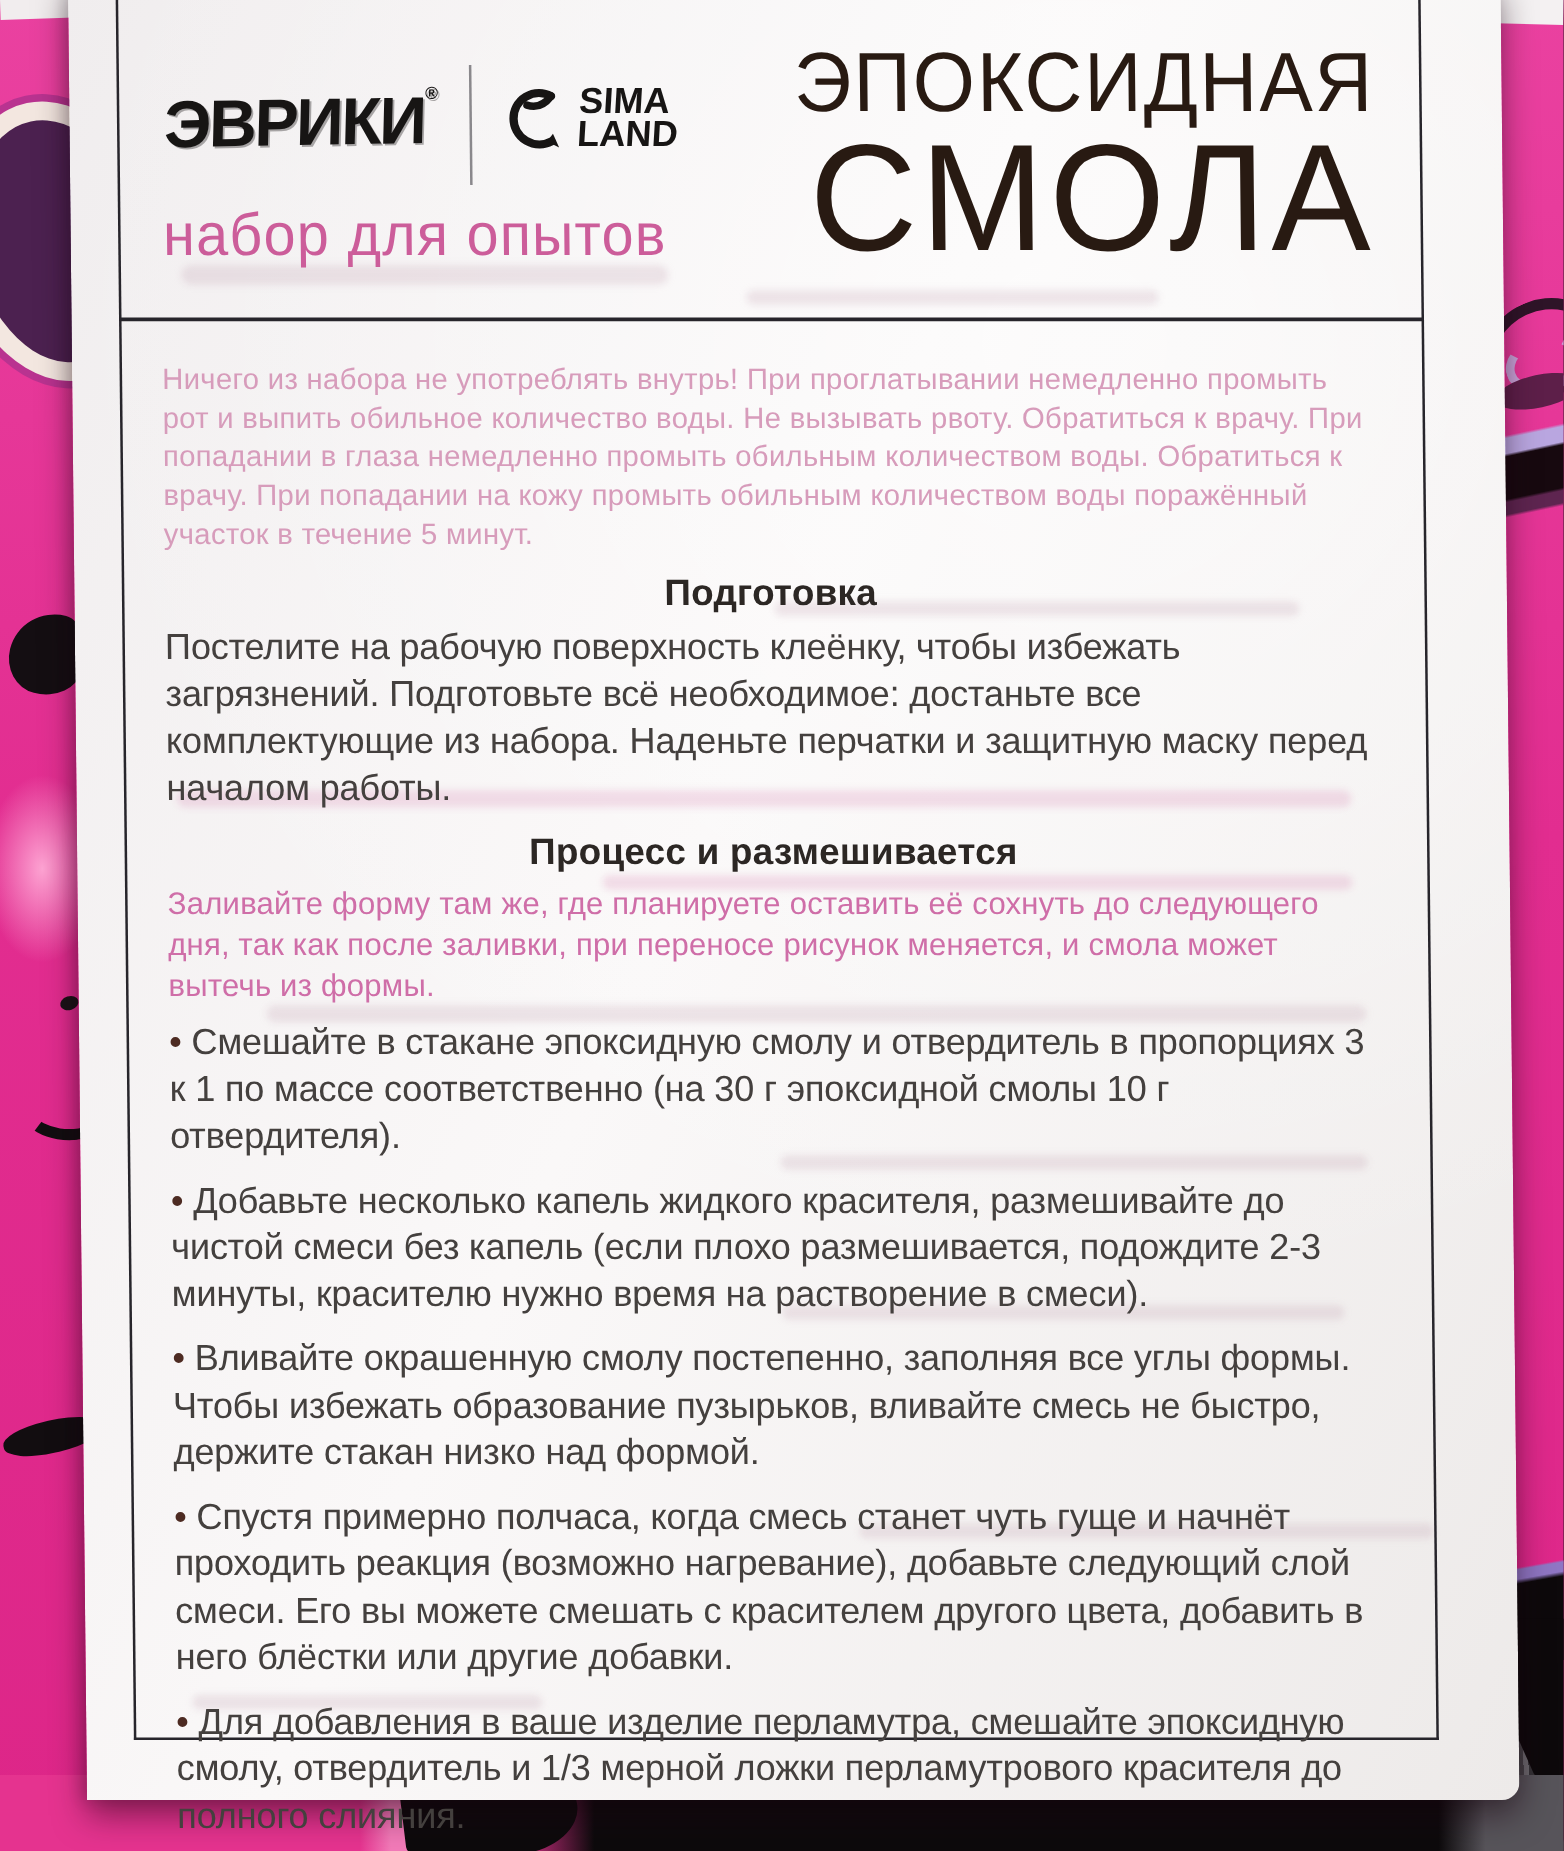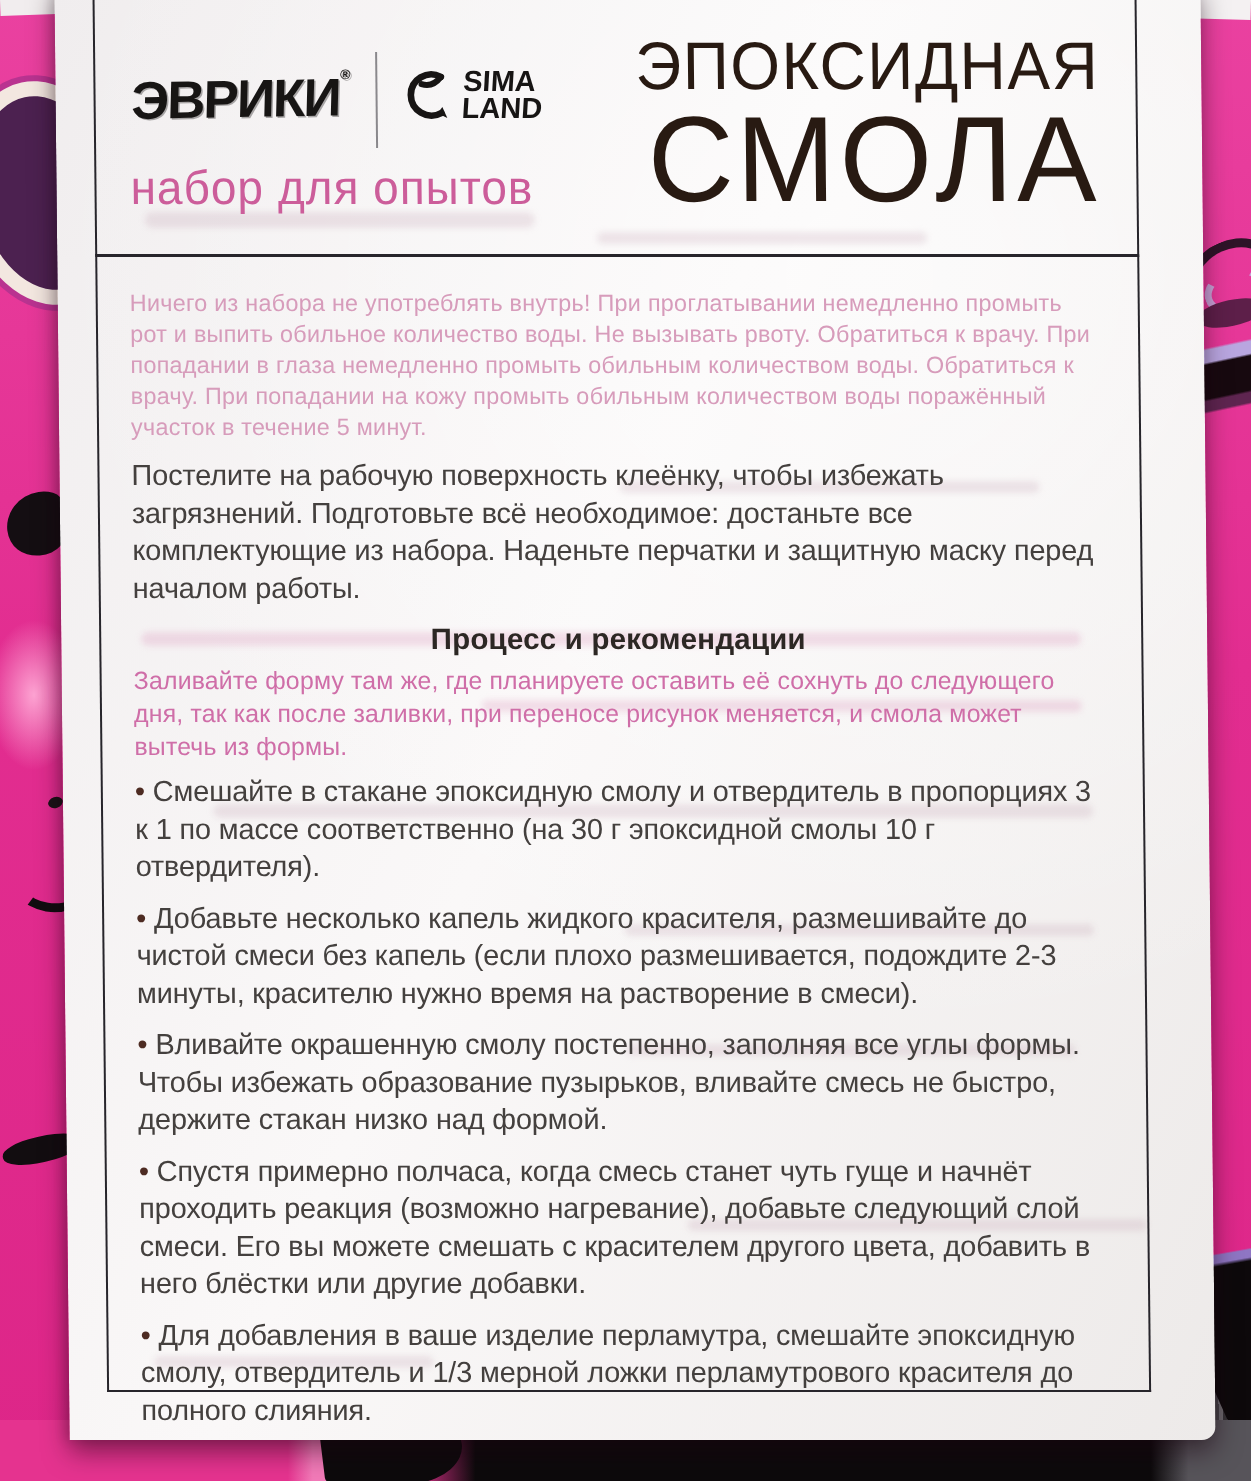--- a/index.html
+++ b/index.html
@@ -172,23 +172,24 @@
     <div class="title">
       <span class="t1">ЭПОКСИДНАЯ</span>
       <span class="t2">СМОЛА</span>
     </div>
 
     <div class="separator"></div>
 
     <div class="content">
       <p class="warn">Ничего из набора не употреблять внутрь! При проглатывании немедленно промыть рот и выпить обильное количество воды. Не вызывать рвоту. Обратиться к врачу. При попадании в глаза немедленно промыть обильным количеством воды. Обратиться к врачу. При попадании на кожу промыть обильным количеством воды поражённый участок в течение 5 минут.</p>
 
+      <h3>Подготовка</h3>
       <p class="body-p">Постелите на рабочую поверхность клеёнку, чтобы избежать загрязнений. Подготовьте всё необходимое: достаньте все комплектующие из набора. Наденьте перчатки и защитную маску перед началом работы.</p>
 
-      <h3>Процесс и рекомендации</h3>
+      <h3>Процесс и размешивается</h3>
       <p class="note">Заливайте форму там же, где планируете оставить её сохнуть до следующего дня, так как после заливки, при переносе рисунок меняется, и смола может вытечь из формы.</p>
 
       <ul class="steps">
         <li>Смешайте в стакане эпоксидную смолу и отвердитель в пропорциях 3 к 1 по массе соответственно (на 30 г эпоксидной смолы 10 г отвердителя).</li>
         <li>Добавьте несколько капель жидкого красителя, размешивайте до чистой смеси без капель (если плохо размешивается, подождите 2-3 минуты, красителю нужно время на растворение в смеси).</li>
         <li>Вливайте окрашенную смолу постепенно, заполняя все углы формы. Чтобы избежать образование пузырьков, вливайте смесь не быстро, держите стакан низко над формой.</li>
         <li>Спустя примерно полчаса, когда смесь станет чуть гуще и начнёт проходить реакция (возможно нагревание), добавьте следующий слой смеси. Его вы можете смешать с красителем другого цвета, добавить в него блёстки или другие добавки.</li>
         <li>Для добавления в ваше изделие перламутра, смешайте эпоксидную смолу, отвердитель и 1/3 мерной ложки перламутрового красителя до полного слияния.</li>
       </ul>
     </div>

